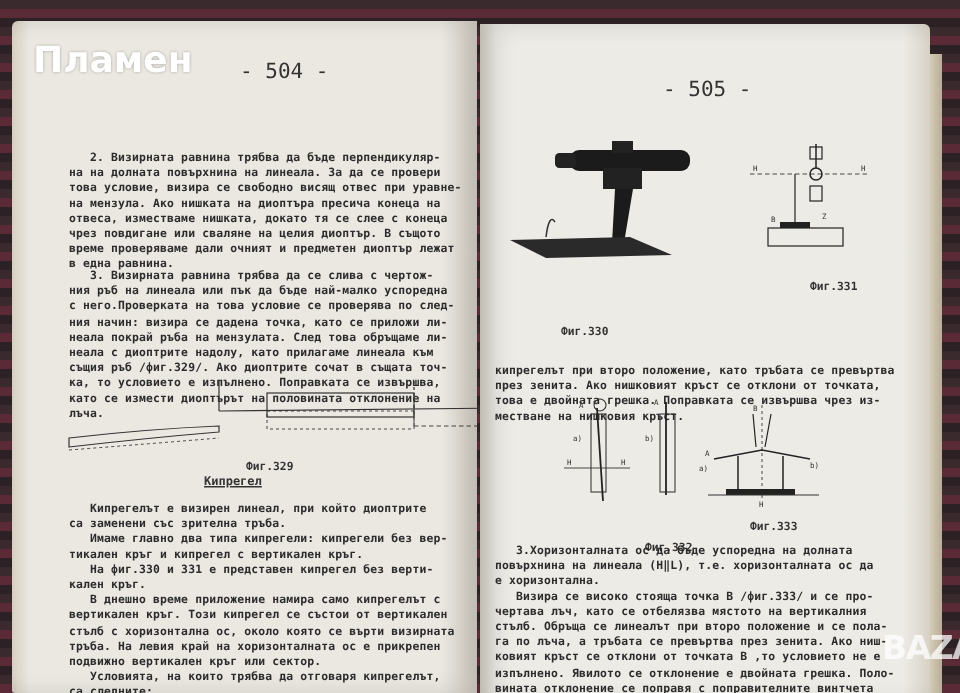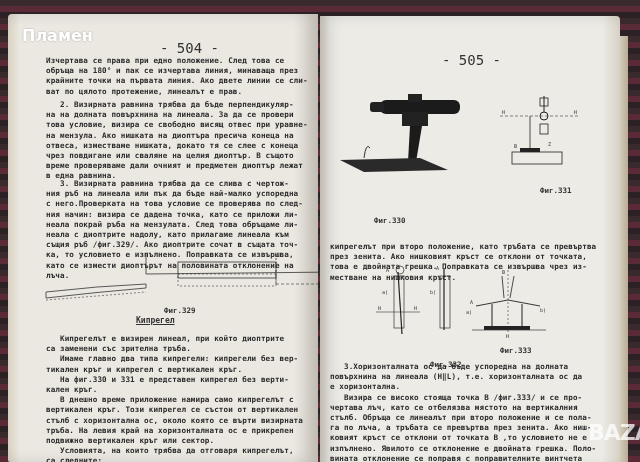--- a/index.html
+++ b/index.html
@@ -5,39 +5,35 @@
   html,body{margin:0;padding:0;}
   body{width:640px;height:462px;overflow:hidden;background:#2a2326;position:relative;font-family:"DejaVu Sans Mono","Liberation Mono",monospace;}
   .bg-stripes{position:absolute;inset:0;background:repeating-linear-gradient(180deg,#3a2a2e 0 6px,#5a2a36 6px 12px,#2c2226 12px 18px);}
   .book{position:absolute;left:8px;top:8px;width:628px;height:452px;}
   .page{position:absolute;top:0;background:#e9e6df;color:#222;}
   .page.left{left:0;width:310px;height:448px;top:6px;border-radius:4px 0 0 2px;box-shadow:inset -10px 0 14px rgba(0,0,0,0.12);background:linear-gradient(90deg,#d8d1c2 0,#ebe8e2 12px,#ebe8e2 92%,#d9d4ca 100%);}
   .page.right{left:312px;width:300px;height:452px;top:8px;border-radius:0 4px 2px 0;box-shadow:inset 10px 0 14px rgba(0,0,0,0.12);background:linear-gradient(90deg,#d9d4ca 0,#ecebe6 10px,#ecebe6 94%,#d8d2c5 100%);}
   .edge{position:absolute;right:-8px;top:20px;width:8px;height:430px;background:linear-gradient(90deg,#d4cbb8,#b8ad97);}
   .txt{position:absolute;font-size:7.6px;line-height:10.2px;font-weight:bold;letter-spacing:0.1px;color:#2b2b2b;white-space:pre;}
   .pn{position:absolute;font-size:14px;color:#333;}
-  .watermark{position:absolute;left:22px;top:26px;font-family:"DejaVu Sans",sans-serif;font-weight:bold;font-size:16px;color:#fff;text-shadow:0 0 2px rgba(0,0,0,0.3);}
+  .watermark{position:absolute;left:22px;top:26px;font-family:"DejaVu Sans",sans-serif;font-weight:bold;font-size:24px;color:#fff;text-shadow:0 0 2px rgba(0,0,0,0.3);}
   .bazar{position:absolute;left:588px;top:420px;font-family:"DejaVu Sans",sans-serif;font-weight:bold;font-size:22px;color:rgba(255,255,255,0.75);letter-spacing:-1px;}
   .cap{position:absolute;font-size:7.5px;font-weight:bold;color:#333;}
   .heading{position:absolute;font-size:8px;font-weight:bold;text-decoration:underline;color:#333;}
   svg{position:absolute;overflow:visible;}
 </style>
 </head>
 <body>
 
 <div class="bg-stripes"></div>
 
 <div class="book">
 
   <div class="page left">
     <div class="pn" style="left:152px;top:26px;">- 504 -</div>
-    <div class="txt" style="left:38px;top:42px;">Изчертава се права при едно положение. След това се
-обръща на 180° и пак се изчертава линия, минаваща през
-крайните точки на първата линия. Ако двете линии се сли-
-ват по цялото протежение, линеалът е прав.</div>
     <div class="txt" style="left:38px;top:86px;">   2. Визирната равнина трябва да бъде перпендикуляр-
 на на долната повърхнина на линеала. За да се провери
 това условие, визира се свободно висящ отвес при уравне-
 на мензула. Ако нишката на диоптъра пресича конеца на
 отвеса, изместваме нишката, докато тя се слее с конеца
 чрез повдигане или сваляне на целия диоптър. В същото
 време проверяваме дали очният и предметен диоптър лежат
 в една равнина.</div>
     <div class="txt" style="left:38px;top:165px;">   3. Визирната равнина трябва да се слива с чертож-
 ния ръб на линеала или пък да бъде най-малко успоредна

